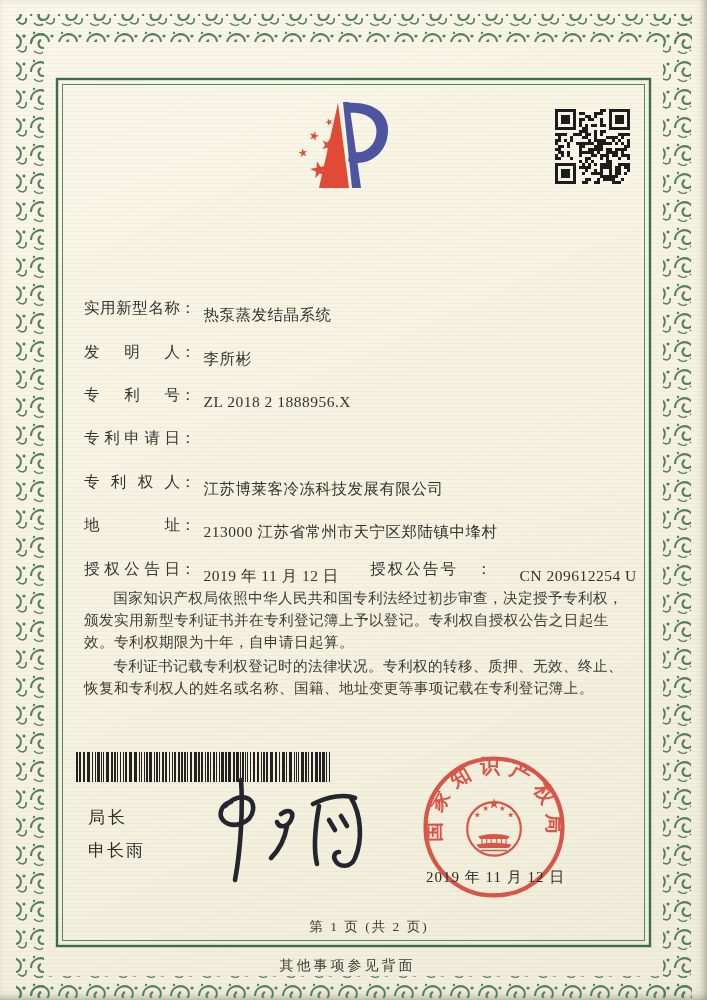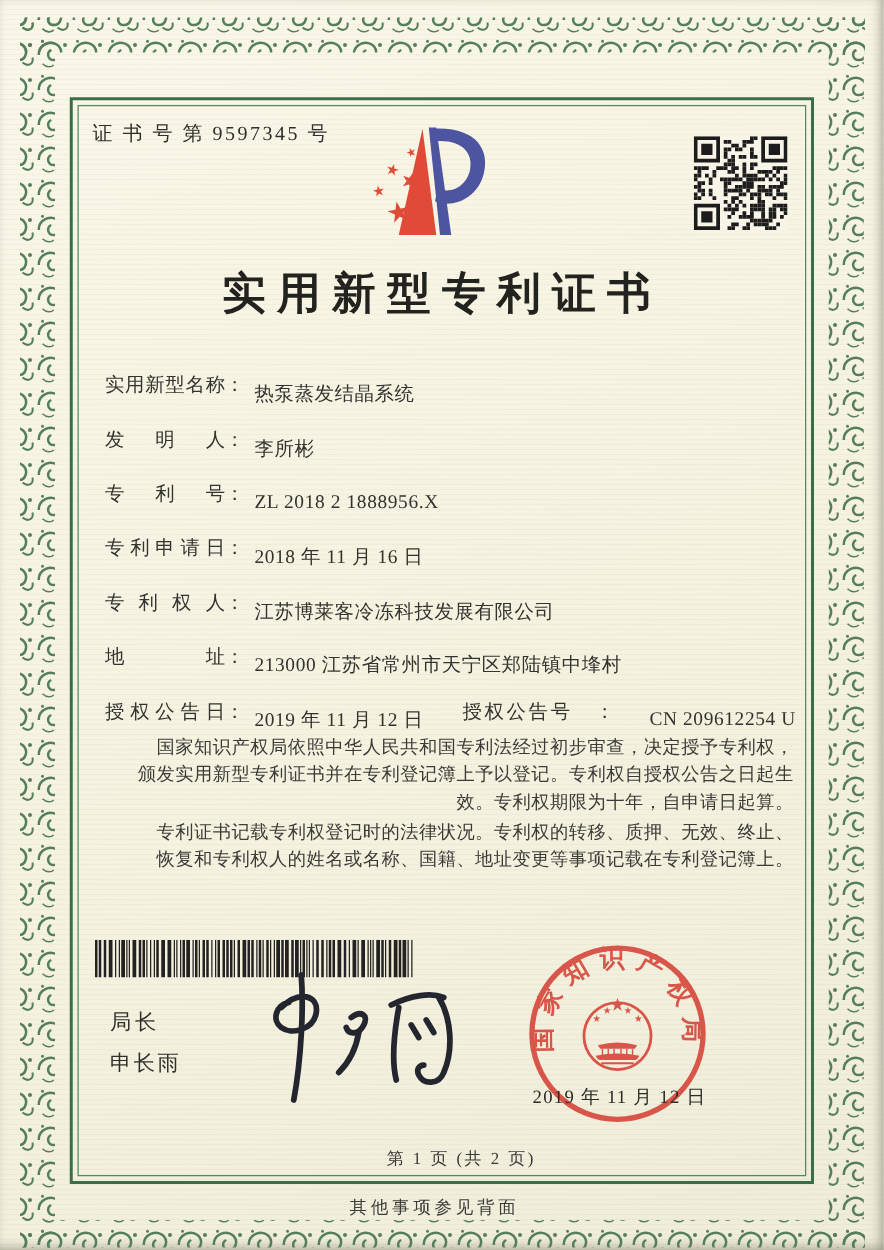--- a/index.html
+++ b/index.html
@@ -20,21 +20,21 @@
   .title{left:0;right:0;top:211px;text-align:center;font-size:35px;font-weight:bold;
          letter-spacing:9px;color:#22221f;}
   .fields{left:84px;right:70px;top:287px;}
   .frow{display:flex;align-items:center;height:43.4px;font-size:15.5px;position:relative;}
   .flabel{display:inline-block;width:96px;text-align:justify;text-align-last:justify;color:#33332f;font-family:Liberation Serif, serif;}
   .fcolon{margin-right:8px;color:#33332f;}
   .fvalue{color:#33332f;letter-spacing:.5px;margin-top:14px;}
   .pair2{position:absolute;left:286px;display:flex;align-items:center;gap:20px;}
   .pair2 .flabel{width:86px;}
   .paras{left:84px;right:72px;top:588px;font-size:14.6px;line-height:21.8px;color:#3b3b37;}
-  .paras p{margin:0 0 3px 0;text-indent:2em;letter-spacing:.4px;text-align:right;}
+  .paras p{margin:0 0 3px 0;text-indent:2em;letter-spacing:.4px;}
   .barcode-box{left:76px;top:752px;width:258px;height:30px;}
   .director-title{left:88px;top:806px;font-size:17px;letter-spacing:3px;color:#2e2e2a;}
   .director-name{left:88px;top:839px;font-size:17px;letter-spacing:2px;color:#2e2e2a;}
   .sig-box{left:195px;top:776px;width:182px;height:114px;}
   .seal-box{left:420px;top:753px;width:148px;height:148px;}
   .seal-date{left:426px;top:868px;font-size:15px;color:#2b2b28;letter-spacing:1px;}
   .page-no{left:0;right:0;top:918px;text-align:center;font-size:13.5px;letter-spacing:2px;color:#3a3a36;margin-left:31px;}
   .back-note{left:0;right:12px;top:957px;text-align:center;font-size:14px;letter-spacing:3px;color:#3c3c38;}
 </style>
 </head>
@@ -55,21 +55,20 @@
       </pattern>
     </defs>
     <rect x="16" y="14" width="676" height="28" fill="url(#vine)"></rect>
     <rect x="16" y="976" width="676" height="22" fill="url(#vine)"></rect>
     <rect x="16" y="14" width="28" height="984" fill="url(#vine)"></rect>
     <rect x="663" y="14" width="28" height="984" fill="url(#vine)"></rect>
     <rect x="57" y="79" width="593" height="867" fill="none" stroke="#3c6d49" stroke-width="2.4"></rect>
     <rect x="62.5" y="84.5" width="582" height="856" fill="none" stroke="#598660" stroke-width="1"></rect>
   </svg>
 
-  <div class="abs cert-no">证 书 号 第 9597345 号</div>
 
   <svg class="abs" style="left:286px;top:100px;" width="118" height="92" viewBox="0 0 118 92" aria-hidden="true">
     <defs>
       <path id="lstar" d="M0,-10 L5.88,8.09 L-9.51,-3.09 L9.51,-3.09 L-5.88,8.09 Z"></path>
     </defs>
     <path d="M52,3 L63,88 L33,88 Z" fill="#e04b38"></path>
     <path d="M57,2 L63,2 L75,88 L66,88 Z" fill="#4d55a0"></path>
     <path fill-rule="evenodd" fill="#4d55a0" d="M60,3 C95,1 106,20 101,39 C96,59 76,67 62,61 L64,51 C78,56 88,46 90,36 C93,22 83,11 61,13 Z"></path>
     <g fill="#e04b38">
       <use href="#lstar" transform="translate(43,22) scale(0.38) rotate(-20)"></use>
@@ -296,42 +295,40 @@
       <rect x="3" y="3" width="15" height="15" fill="#f8f5e8"></rect>
       <rect x="6" y="6" width="9" height="9" fill="#1c1c1c"></rect>
       <rect x="54" y="0" width="21" height="21" fill="#1c1c1c"></rect>
       <rect x="57" y="3" width="15" height="15" fill="#f8f5e8"></rect>
       <rect x="60" y="6" width="9" height="9" fill="#1c1c1c"></rect>
       <rect x="0" y="54" width="21" height="21" fill="#1c1c1c"></rect>
       <rect x="3" y="57" width="15" height="15" fill="#f8f5e8"></rect>
       <rect x="6" y="60" width="9" height="9" fill="#1c1c1c"></rect>
     </svg>
 
-  <div class="abs title">实用新型专利证书</div>
 
   <div class="abs fields">
     <div class="frow">
       <span class="flabel">实用新型名称</span>
         <span class="fcolon">：</span>
         <span class="fvalue">热泵蒸发结晶系统</span>
     </div>
     <div class="frow">
       <span class="flabel">发明人</span>
         <span class="fcolon">：</span>
         <span class="fvalue">李所彬</span>
     </div>
     <div class="frow">
       <span class="flabel">专利号</span>
         <span class="fcolon">：</span>
         <span class="fvalue">ZL 2018 2 1888956.X</span>
     </div>
     <div class="frow">
       <span class="flabel">专利申请日</span>
         <span class="fcolon">：</span>
-        <span class="fvalue">2018 年 11 月 16 日</span>
     </div>
     <div class="frow">
       <span class="flabel">专利权人</span>
         <span class="fcolon">：</span>
         <span class="fvalue">江苏博莱客冷冻科技发展有限公司</span>
     </div>
     <div class="frow">
       <span class="flabel">地址</span>
         <span class="fcolon">：</span>
         <span class="fvalue">213000 江苏省常州市天宁区郑陆镇中埄村</span>

